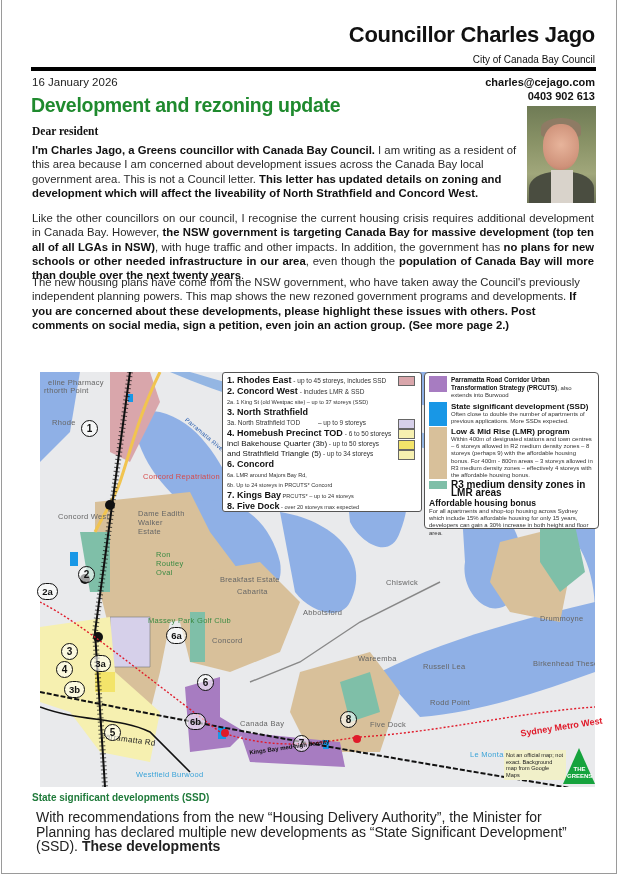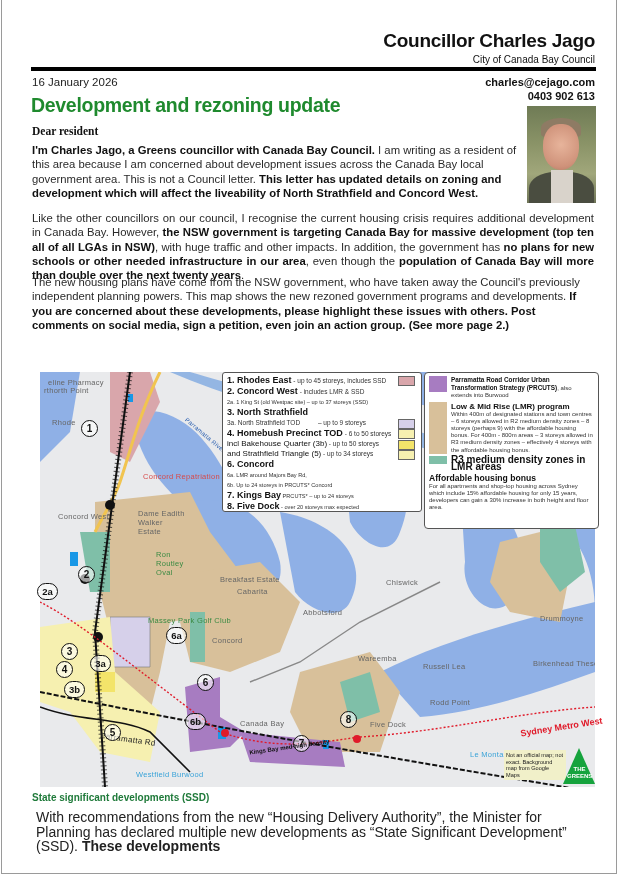--- a/index.html
+++ b/index.html
@@ -1,20 +1,20 @@
 <!DOCTYPE html>
 <html><head>
 <meta charset="utf-8">
 <style>
   html, body { margin: 0; padding: 0; background: #ffffff; }
   body { width: 621px; height: 875px; position: relative; overflow: hidden;
          font-family: "Liberation Sans", sans-serif; color: #111; }
   .page-border { position: absolute; left: 1px; top: 0; width: 614px; height: 873px;
                  border-left: 1px solid #9a9a9a; border-right: 1px solid #9a9a9a; border-bottom: 1px solid #9a9a9a; }
-  .hdr-name { position: absolute; right: 26px; top: 30px; font-size: 19px; font-weight: bold; letter-spacing: -0.3px; }
+  .hdr-name { position: absolute; right: 26px; top: 22px; font-size: 22px; font-weight: bold; letter-spacing: -0.3px; }
   .hdr-council { position: absolute; right: 26px; top: 54px; font-size: 10px; }
   .hdr-rule { position: absolute; left: 31px; top: 67px; width: 565px; height: 4px; background: #000; }
   .date { position: absolute; left: 32px; top: 76px; font-size: 11.5px; color: #222; }
   .contact { position: absolute; right: 26px; top: 75px; text-align: right; font-size: 11px; font-weight: bold; line-height: 14px; }
   .title { position: absolute; left: 31px; top: 94px; font-size: 19.5px; font-weight: bold; color: #1f8a2e; letter-spacing: -0.3px; }
   .photo { position: absolute; left: 527px; top: 106px; width: 69px; height: 97px; overflow: hidden;
            background: linear-gradient(180deg, #6f7b55 0%, #8b9468 40%, #a1a77b 70%, #6e7457 100%); }
   .photo .face { position: absolute; left: 16px; top: 18px; width: 36px; height: 46px; border-radius: 45% 45% 48% 48%;
                  background: radial-gradient(circle at 50% 45%, #e7b49b 0%, #cf927a 70%, #b47763 100%); }
   .photo .hair { position: absolute; left: 14px; top: 12px; width: 40px; height: 20px; border-radius: 50% 50% 20% 20%; background: #8e7b64; }
@@ -209,20 +209,25 @@
   <div class="row"><span class="big">7. Kings Bay</span><span class="sub"> PRCUTS* – up to 24 storeys</span></div>
   <div class="row"><span class="big">8. Five Dock</span><span class="sub"> - over 20 storeys max expected</span></div>
 </div>
 
 <div class="legend2">
   <div class="item">
     <span class="sw" style="height:16px;background:#a77cc1"></span>
     <span class="h7">Parramatta Road Corridor Urban Transformation Strategy (PRCUTS)</span><span>, also extends into Burwood</span>
   </div>
   <div class="item">
+    <span class="sw" style="height:24px;background:#1897e6"></span>
+    <div class="h">State significant development (SSD)</div>
+    <div>Often close to double the number of apartments of previous applications. More SSDs expected.</div>
+  </div>
+  <div class="item">
     <span class="sw" style="height:52px;background:#d8c09a"></span>
     <div class="h">Low &amp; Mid Rise (LMR) program</div>
     <div>Within 400m of designated stations and town centres – 6 storeys allowed in R2 medium density zones – 8 storeys (perhaps 9) with the affordable housing bonus. For 400m - 800m areas – 3 storeys allowed in R3 medium density zones – effectively 4 storeys with the affordable housing bonus.</div>
   </div>
   <div class="item">
     <span class="sw" style="height:8px;background:#7fbfa8"></span>
     <div class="h7" style="font-size:10px">R3 medium density zones in LMR areas</div>
   </div>
   <div class="afh">Affordable housing bonus</div>
   <div>For all apartments and shop-top housing across Sydney which include 15% affordable housing for only 15 years, developers can gain a 30% increase in both height and floor area.</div>

